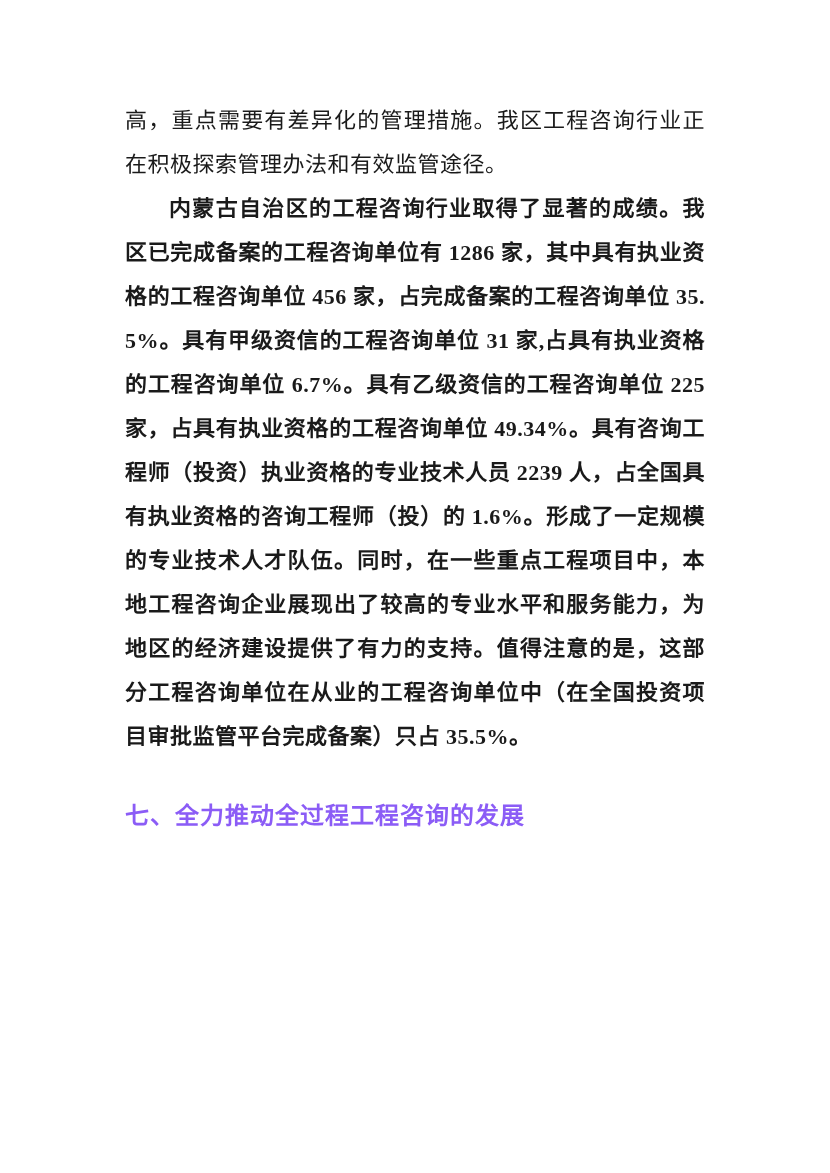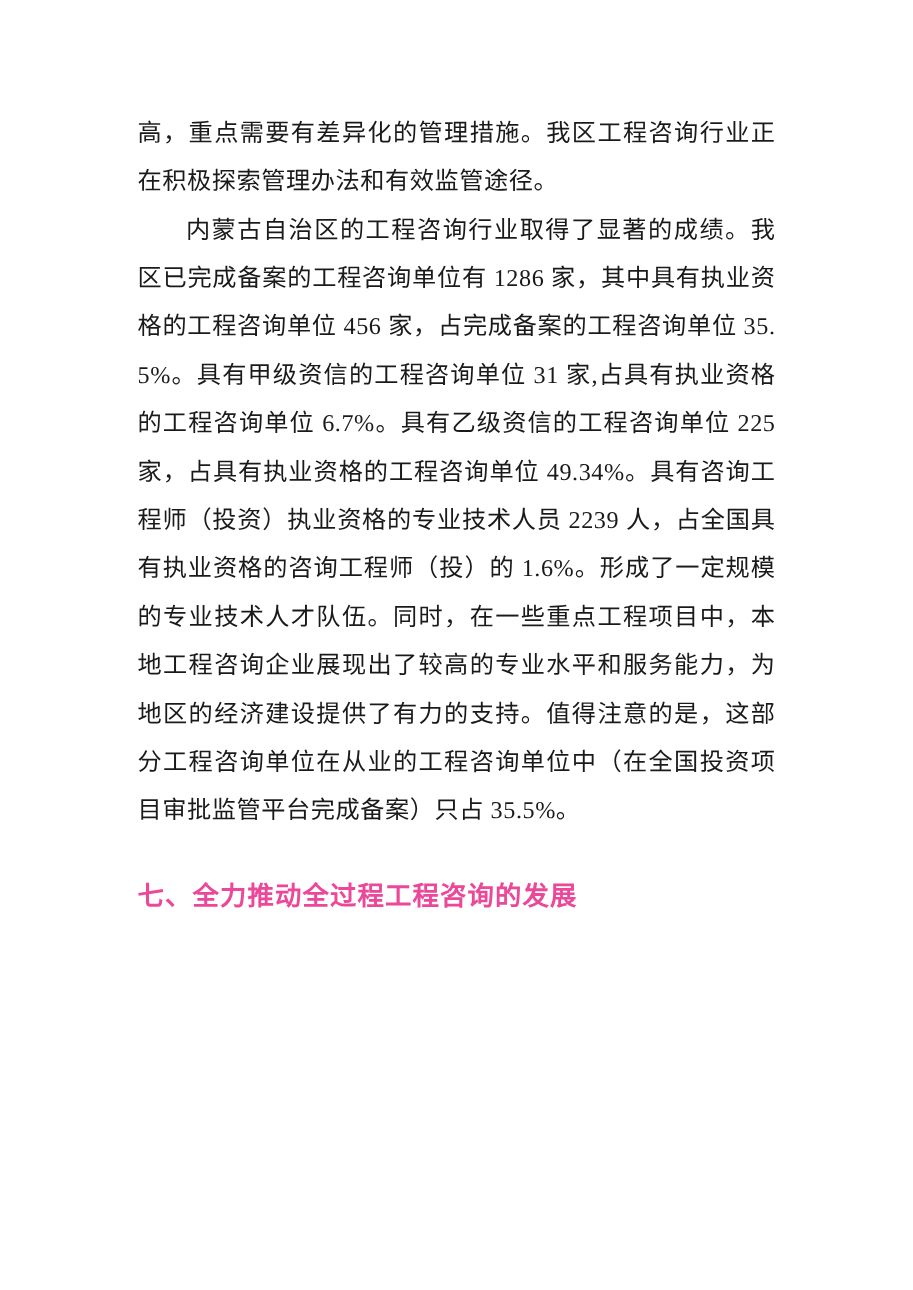--- a/index.html
+++ b/index.html
@@ -27,29 +27,30 @@
     margin: 0;
     padding: 0;
     font-size: 22px;
     line-height: 44px;
     text-align: justify;
     letter-spacing: 0.5px;
     word-break: break-all;
   }
   .para.indent {
     text-indent: 2em;
+    font-weight: bold;
   }
   .heading {
     margin: 35px 0 0 0;
     padding: 0;
     font-family: "Liberation Sans", "DejaVu Sans", sans-serif;
     font-size: 24px;
     line-height: 44px;
     font-weight: bold;
-    color: #ec4899;
+    color: #8b5cf6;
     letter-spacing: 1px;
   }
   .page-number {
     position: absolute;
     left: 125px;
     top: 1084px;
     font-family: "DejaVu Sans", "Liberation Sans", sans-serif;
     font-size: 14px;
     line-height: 18px;
     color: #4c1d95;

